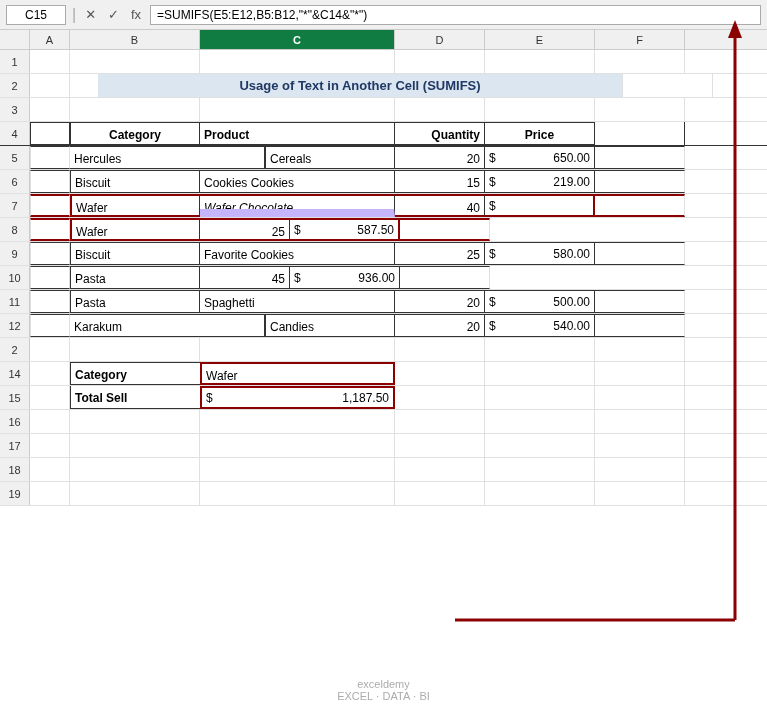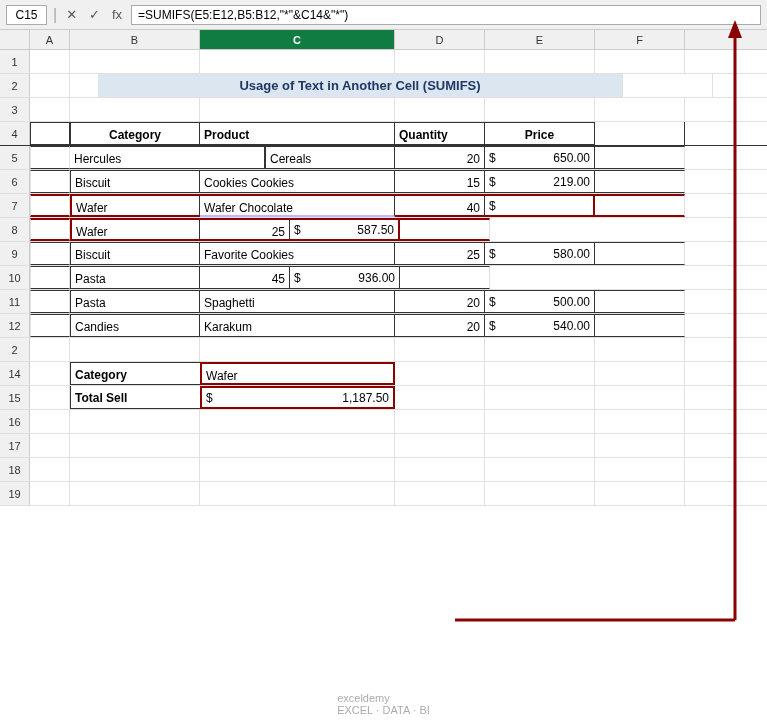--- a/index.html
+++ b/index.html
@@ -20,21 +20,21 @@
       background: #f0f0f0;
       border-bottom: 1px solid #ccc;
       padding: 3px 6px;
       height: 30px;
       gap: 6px;
     }
     .cell-ref-box {
       border: 1px solid #aaa;
       background: #fff;
       padding: 2px 6px;
-      width: 41px;
+      width: 60px;
       font-size: 12px;
       text-align: center;
     }
     .toolbar-sep {
       color: #aaa;
       font-size: 16px;
     }
     .toolbar-icon {
       font-size: 13px;
       color: #555;
@@ -161,26 +161,27 @@
       top: 0;
       left: 0;
       width: 767px;
       height: 726px;
       pointer-events: none;
     }
 
     
     .watermark {
       position: absolute;
-      bottom: 10px;
+      bottom: 24px;
       left: 50%;
       transform: translateX(-50%);
       font-size: 11px;
       color: #888;
       opacity: 0.7;
+      text-align: center;
     }
   </style>
 </head>
 <body>
 
 <div class="toolbar">
   <div class="cell-ref-box">C15</div>
   <span class="toolbar-sep">|</span>
   <span class="toolbar-icon">✕</span>
   <span class="toolbar-icon">✓</span>
@@ -231,21 +232,21 @@
 
   <div class="sheet-row data-row">
     <div class="row-num">4</div>
     <div class="cell col-a" style="border-left:1px solid #333;border-top:1px solid #333;border-bottom:1px solid #333;border-right:1px solid #333;"></div>
     <div class="cell col-b header-cell" style="border:1px solid #333; text-align:center; font-weight:bold;">
       <span>Category</span>
     </div>
     <div class="cell col-c header-cell" style="border:1px solid #333; border-left:none; text-align:left; font-weight:bold;">
       <span>Product</span>
     </div>
-    <div class="cell col-d header-cell" style="border:1px solid #333; border-left:none; text-align:left; font-weight:bold;">
+    <div class="cell col-d header-cell" style="border:1px solid #333; border-left:none; text-align:right; font-weight:bold;">
       <span>Quantity</span>
     </div>
     <div class="cell col-e header-cell" style="border:1px solid #333; border-left:none; text-align:center; font-weight:bold;">
       <span>Price</span>
     </div>
     <div class="cell col-f"></div>
   </div>
 
   <div id="data-rows-container">
       <div class="sheet-row">
@@ -283,21 +284,21 @@
         <span style="flex:1; text-align:right;">219.00</span>
       </div>
       <div class="cell col-f" style="border-top:1px solid #333; border-bottom:1px solid #333;"></div>
     </div>
       <div class="sheet-row">
       <div class="row-num">7</div>
       <div class="cell col-a" style="border-top:2px solid #8b0000; border-bottom:2px solid #8b0000; border-left:1px solid #e0e0e0;"></div>
       <div class="cell col-b first-col" style="border-left:2px solid #8b0000; border-top:2px solid #8b0000; border-bottom:2px solid #8b0000; border-right:1px solid #333;">
         Wafer
       </div>
-      <div class="cell col-c" style="border-top:2px solid #8b0000; border-bottom:2px solid #c4b5fd; border-right:1px solid #333;">
+      <div class="cell col-c" style="border-top:2px solid #8b0000; border-bottom:8px solid #c4b5fd; border-right:1px solid #333;font-style:italic;">
         Wafer Chocolate
       </div>
       <div class="cell col-d" style="border-top:2px solid #8b0000; border-bottom:2px solid #8b0000; border-right:1px solid #333; text-align:right;">
         40
       </div>
       <div class="cell col-e last-col" style="border-top:2px solid #8b0000; border-bottom:2px solid #8b0000; border-right:2px solid #8b0000; display:flex; align-items:center;">
         <span class="dollar">$</span>
         <span style="flex:1; text-align:right;margin-top:34px;">600.00</span>
       </div>
       <div class="cell col-f" style="border-top:2px solid #8b0000; border-bottom:2px solid #8b0000;"></div>
@@ -364,25 +365,25 @@
       </div>
       <div class="cell col-e last-col" style="border-top:1px solid #333; border-bottom:1px solid #333; border-right:1px solid #333; display:flex; align-items:center;">
         <span class="dollar">$</span>
         <span style="flex:1; text-align:right;">500.00</span>
       </div>
       <div class="cell col-f" style="border-top:1px solid #333; border-bottom:1px solid #333;"></div>
     </div>
       <div class="sheet-row">
       <div class="row-num">12</div>
       <div class="cell col-a" style="border-top:1px solid #333; border-bottom:1px solid #333; border-left:1px solid #e0e0e0;"></div>
-      <div class="cell col-b first-col" style="border-left:1px solid #333; border-top:1px solid #333; border-bottom:1px solid #333; border-right:1px solid #333;">
-        Candies
-      </div>
       <div class="cell col-c" style="border-top:1px solid #333; border-bottom:1px solid #333; border-right:1px solid #333;">
         Karakum
+      </div>
+      <div class="cell col-b first-col" style="border-left:1px solid #333; border-top:1px solid #333; border-bottom:1px solid #333; border-right:1px solid #333;">
+        Candies
       </div>
       <div class="cell col-d" style="border-top:1px solid #333; border-bottom:1px solid #333; border-right:1px solid #333; text-align:right;">
         20
       </div>
       <div class="cell col-e last-col" style="border-top:1px solid #333; border-bottom:1px solid #333; border-right:1px solid #333; display:flex; align-items:center;">
         <span class="dollar">$</span>
         <span style="flex:1; text-align:right;">540.00</span>
       </div>
       <div class="cell col-f" style="border-top:1px solid #333; border-bottom:1px solid #333;"></div>
     </div>

